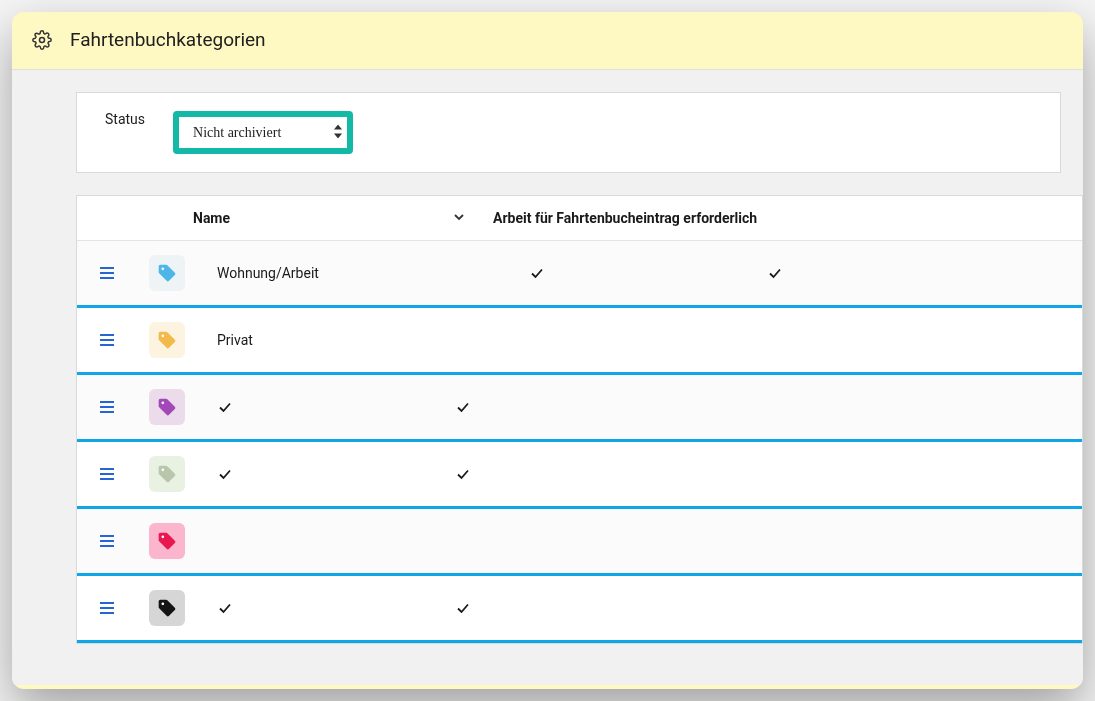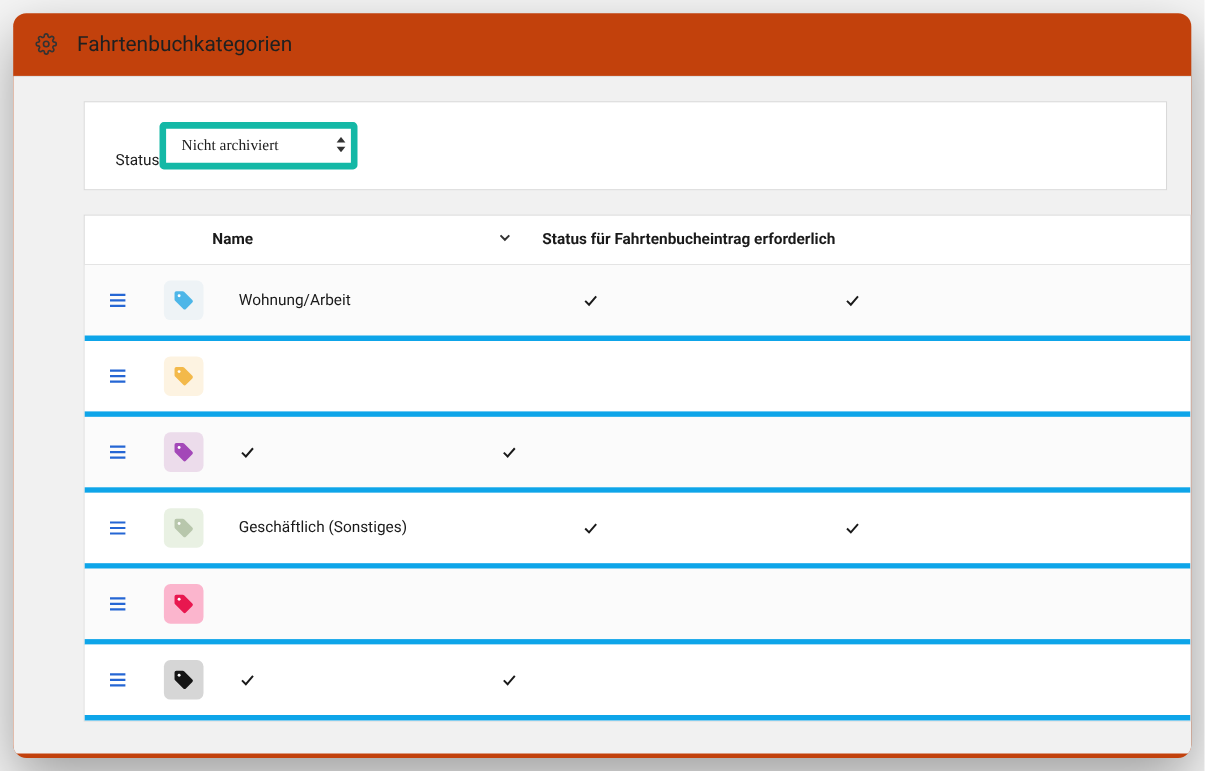--- a/index.html
+++ b/index.html
@@ -5,21 +5,21 @@
 * { box-sizing: border-box; margin: 0; padding: 0; }
 body {
   font-family: -apple-system, BlinkMacSystemFont, "Segoe UI", Roboto, Arial, sans-serif;
   background: #f5f5f5;
   width: 1095px;
   height: 701px;
   overflow: hidden;
   position: relative;
 }
 .panel {
-  background: #c2410c;
+  background: #fef9c3;
   border-radius: 12px;
   box-shadow: 0 20px 50px rgba(0,0,0,0.35);
   margin: 12px;
   width: 1071px;
   height: 677px;
   overflow: hidden;
   position: relative;
 }
 .header {
   display: flex;
@@ -38,21 +38,22 @@
   background: #f1f1f1;
   padding: 22px 0 0 0;
   height: calc(100% - 62px);
 }
 .filter-card {
   background: #fff;
   border: 1px solid #d9d9d9;
   margin: 0 22px 22px 64px;
   padding: 18px 28px;
   display: flex;
-  align-items: flex-end;
+  align-items: flex-start;
+  gap: 28px;
 }
 .filter-label {
   font-size: 14px;
   color: #202020;
 }
 .select-wrap {
   position: relative;
   display: inline-block;
 }
 .select-wrap select {
@@ -95,21 +96,21 @@
 .col-handle { width: 60px; flex: none; }
 .col-icon { width: 56px; flex: none; }
 .col-name { width: 300px; flex: none; display: flex; align-items: center; }
 .col-biz { width: 226px; flex: none; display: flex; align-items: center; }
 .col-purpose { flex: 1; display: flex; align-items: center; }
 .sort-ind { margin-left: auto; margin-right: 28px; color: #555; }
 .trow {
   display: flex;
   align-items: center;
   padding: 14px 0;
-  border-bottom: 5px solid #0ea5e9;
+  border-bottom: 3px solid #0ea5e9;
   background: #fff;
   gap: 12px;
 }
 .trow:nth-child(odd) { background: #fbfbfb; }
 .drag-handle {
   display: flex;
   align-items: center;
   justify-content: center;
   width: 60px;
   cursor: grab;
@@ -163,21 +164,21 @@
         <div class="col-icon"></div>
         <div class="th col-name">
           <span>Name</span>
           <span class="sort-ind">
             <svg width="12" height="12" viewBox="0 0 12 12" fill="none" stroke="#333" stroke-width="1.8">
                 <path d="M2 4 L6 8 L10 4"></path>
               </svg>
           </span>
         </div>
         <div class="th col-purpose">
-          <span>Status für Fahrtenbucheintrag erforderlich</span>
+          <span>Arbeit für Fahrtenbucheintrag erforderlich</span>
         </div>
       </div>
       <div id="tbody">
           <div class="trow">
     <div class="col-handle drag-handle">
               <svg width="16" height="14" viewBox="0 0 16 14" stroke="#2566d4" stroke-width="2">
                 <line x1="1" y1="2" x2="15" y2="2"></line>
                 <line x1="1" y1="7" x2="15" y2="7"></line>
                 <line x1="1" y1="12" x2="15" y2="12"></line>
               </svg>
@@ -215,20 +216,21 @@
               </svg>
             </div>
     <div class="col-icon">
       <div class="tag-badge" style="background:#fdf3e1">
                 <svg width="20" height="20" viewBox="0 0 24 24" fill="#f3b94a">
                   <path d="M21.41 11.58l-9-9A2 2 0 0 0 11 2H4a2 2 0 0 0-2 2v7a2 2 0 0 0 .59 1.41l9 9a2 2 0 0 0 2.83 0l7-7a2 2 0 0 0 0-2.83z"></path>
                   <circle cx="7" cy="7" r="1.6" fill="#fff"></circle>
                 </svg>
               </div>
     </div>
+    <div class="td col-name">Privat</div>
     <div class="td col-biz"></div>
     <div class="td col-purpose"></div>
   </div>
           <div class="trow">
     <div class="col-handle drag-handle">
               <svg width="16" height="14" viewBox="0 0 16 14" stroke="#2566d4" stroke-width="2">
                 <line x1="1" y1="2" x2="15" y2="2"></line>
                 <line x1="1" y1="7" x2="15" y2="7"></line>
                 <line x1="1" y1="12" x2="15" y2="12"></line>
               </svg>
@@ -265,21 +267,20 @@
               </svg>
             </div>
     <div class="col-icon">
       <div class="tag-badge" style="background:#e9f1e3">
                 <svg width="20" height="20" viewBox="0 0 24 24" fill="#b8c7ac">
                   <path d="M21.41 11.58l-9-9A2 2 0 0 0 11 2H4a2 2 0 0 0-2 2v7a2 2 0 0 0 .59 1.41l9 9a2 2 0 0 0 2.83 0l7-7a2 2 0 0 0 0-2.83z"></path>
                   <circle cx="7" cy="7" r="1.6" fill="#fff"></circle>
                 </svg>
               </div>
     </div>
-    <div class="td col-name">Geschäftlich (Sonstiges)</div>
     <div class="td col-biz">
               <span class="check">
                 <svg width="16" height="16" viewBox="0 0 16 16" fill="none" stroke="#1a1a1a" stroke-width="1.8">
                   <path d="M3 8.5 L6.5 12 L13 4.5"></path>
                 </svg>
               </span>
             </div>
     <div class="td col-purpose">
               <span class="check">
                 <svg width="16" height="16" viewBox="0 0 16 16" fill="none" stroke="#1a1a1a" stroke-width="1.8">

